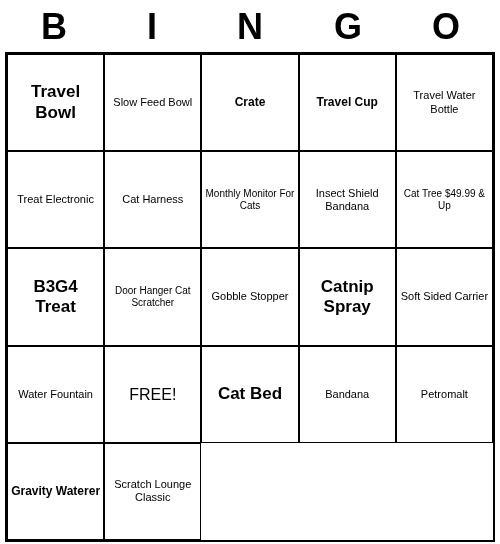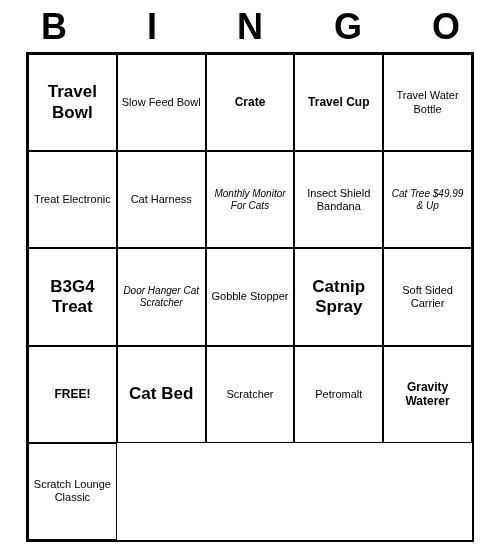--- a/index.html
+++ b/index.html
@@ -24,21 +24,21 @@
       font-size: 36px;
       font-weight: bold;
       width: 90px;
       text-align: center;
       color: #000;
     }
     .bingo-grid {
       display: grid;
       grid-template-columns: repeat(5, 1fr);
       grid-template-rows: repeat(5, 1fr);
-      width: 448px;
+      width: 490px;
       height: 490px;
       border: 2px solid #000;
     }
     .bingo-cell {
       border: 1.5px solid #000;
       display: flex;
       align-items: center;
       justify-content: center;
       text-align: center;
       padding: 3px;
@@ -48,26 +48,25 @@
     }
     .bingo-cell.large-text {
       font-size: 17px;
       font-weight: bold;
     }
     .bingo-cell.medium-text {
       font-size: 12px;
       font-weight: bold;
     }
     .bingo-cell.free-cell {
-      font-size: 12px;
-      font-weight: bold;
+      font-size: 16px;
+      font-weight: normal;
     }
     .bingo-cell.small-text {
       font-size: 10px;
-      font-style: italic;
     }
   </style>
 </head>
 <body>
 
 <div class="bingo-header">
   <span class="bingo-header-letter">B</span>
   <span class="bingo-header-letter">I</span>
   <span class="bingo-header-letter">N</span>
   <span class="bingo-header-letter">G</span>
@@ -83,19 +82,20 @@
     <div class="bingo-cell">Treat Electronic</div>
     <div class="bingo-cell">Cat Harness</div>
     <div class="bingo-cell small-text">Monthly Monitor For Cats</div>
     <div class="bingo-cell">Insect Shield Bandana</div>
     <div class="bingo-cell small-text">Cat Tree $49.99 &amp; Up</div>
     <div class="bingo-cell large-text">B3G4 Treat</div>
     <div class="bingo-cell small-text">Door Hanger Cat Scratcher</div>
     <div class="bingo-cell">Gobble Stopper</div>
     <div class="bingo-cell large-text">Catnip Spray</div>
     <div class="bingo-cell">Soft Sided Carrier</div>
+    <div class="bingo-cell">Water Fountain</div>
     <div class="bingo-cell free-cell">FREE!</div>
     <div class="bingo-cell large-text">Cat Bed</div>
-    <div class="bingo-cell">Scratcher</div>
+    <div class="bingo-cell">Bandana</div>
     <div class="bingo-cell">Petromalt</div>
     <div class="bingo-cell medium-text">Gravity Waterer</div>
     <div class="bingo-cell">Scratch Lounge Classic</div>
   </div>
 
 </body></html>

